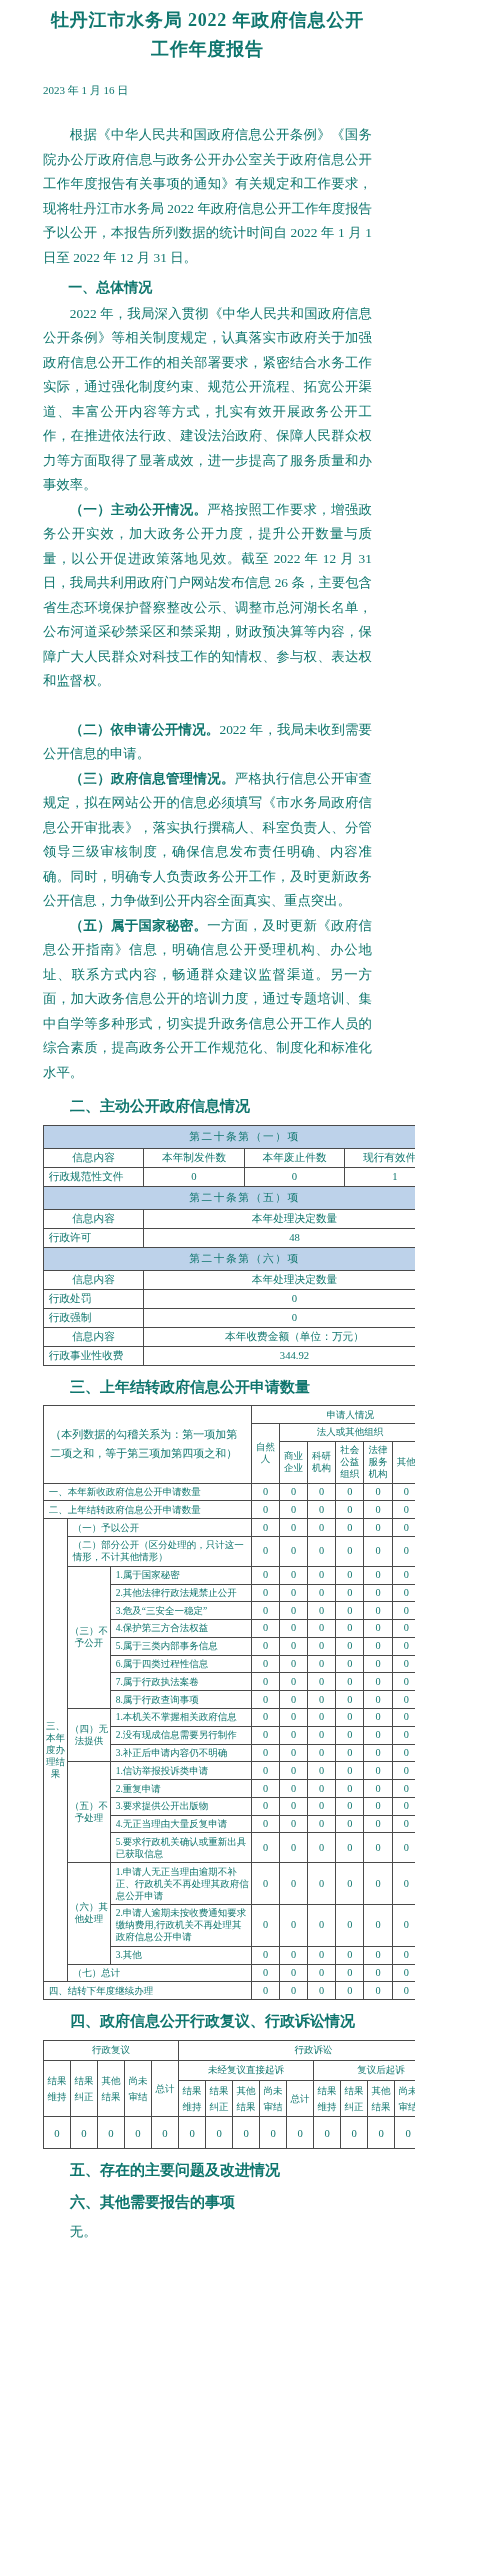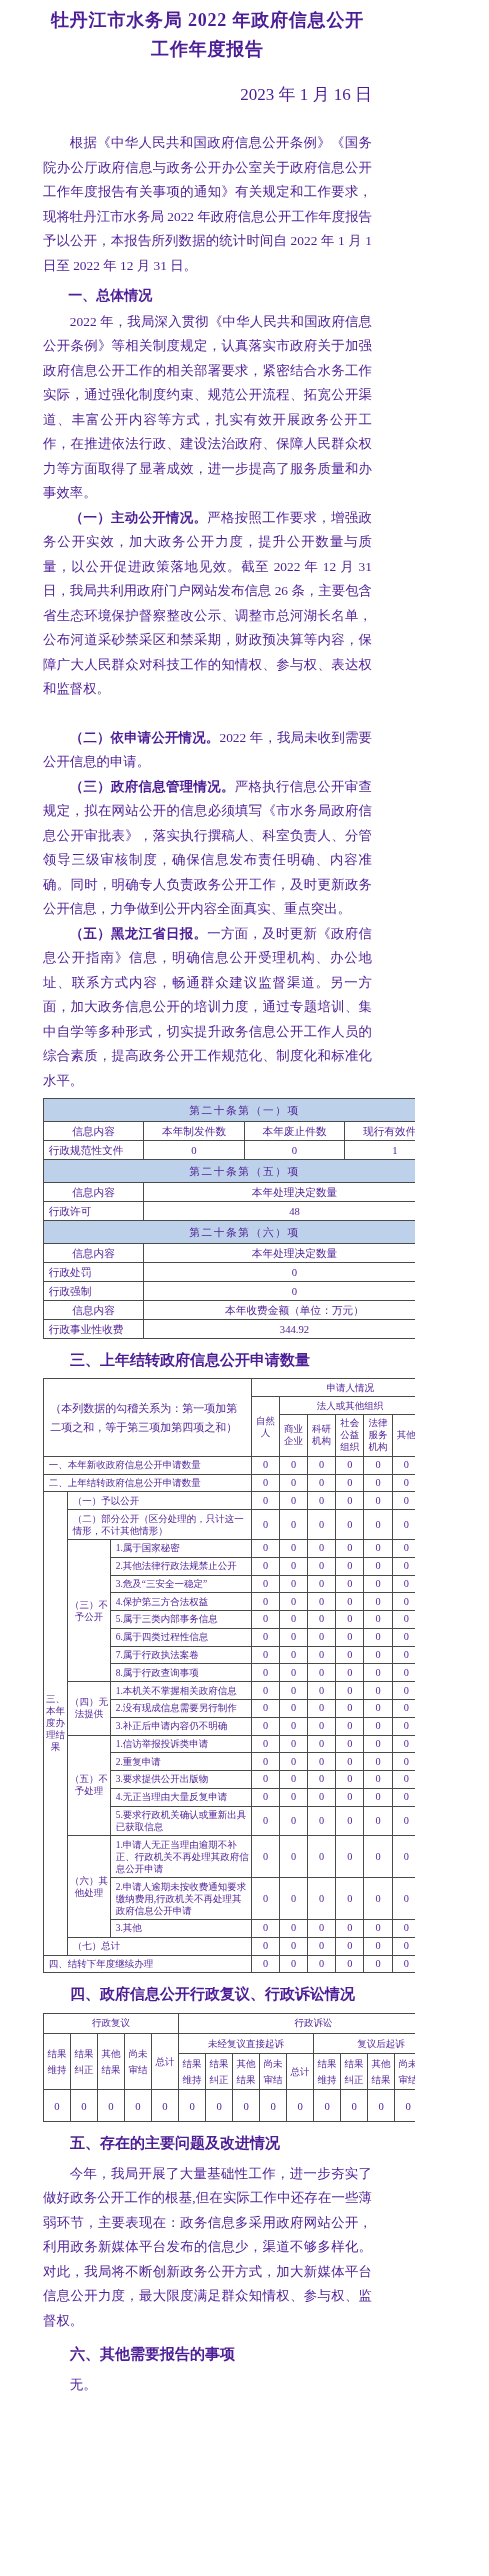--- a/index.html
+++ b/index.html
@@ -1,26 +1,26 @@
 <!DOCTYPE html>
 <html style="font-size:12.6px"><head>
 <meta charset="utf-8">
 <style>
   * { box-sizing: border-box; }
   html,body { margin:0; padding:0; background:#ffffff; }
   .page {
     width:415px; height:2576px; background:#ffffff; overflow:hidden;
-    font-family:"Liberation Serif", serif; color:#4c1d95;
+    font-family:"Liberation Serif", serif; color:#0f766e;
     position:relative;
   }
   .inner { padding:6.3px 43px 0 43px; }
 
   .title { text-align:center; font-weight:bold; font-size:18px; line-height:29px;
            margin:0; letter-spacing:0.8px; font-family:"Liberation Serif", serif; }
-  .date  { text-align:right; font-size:17px; margin-top:19px; }
+  .date  { text-align:left; font-size:11px; margin-top:19px; }
 
   p.body { font-size:13.4px; line-height:24.5px; text-align:justify; text-indent:2em; margin:0; }
   p.gap  { margin-top:24px; }
   .lead  { font-weight:bold; font-family:"Liberation Sans", sans-serif; }
 
   .sec-h { font-family:"Liberation Sans", sans-serif; font-weight:bold;
            font-size:15px; line-height:20.5px; margin:11px 0 8px 0; text-indent:1.8em; }
   .sec-h.small { font-size:14px; margin:6.3px 0 4.7px 0; font-family:"Liberation Sans", sans-serif; }
 
   table { border-collapse:collapse; table-layout:fixed; width:403px; margin:4.7px 0 3.2px 0; }
@@ -64,22 +64,23 @@
 
     <p class="body">2022 年，我局深入贯彻《中华人民共和国政府信息公开条例》等相关制度规定，认真落实市政府关于加强政府信息公开工作的相关部署要求，紧密结合水务工作实际，通过强化制度约束、规范公开流程、拓宽公开渠道、丰富公开内容等方式，扎实有效开展政务公开工作，在推进依法行政、建设法治政府、保障人民群众权力等方面取得了显著成效，进一步提高了服务质量和办事效率。</p>
 
     <p class="body"><span class="lead">（一）主动公开情况。</span><span>严格按照工作要求，增强政务公开实效，加大政务公开力度，提升公开数量与质量，以公开促进政策落地见效。截至 2022 年 12 月 31 日，我局共利用政府门户网站发布信息 26 条，主要包含省生态环境保护督察整改公示、调整市总河湖长名单，公布河道采砂禁采区和禁采期，财政预决算等内容，保障广大人民群众对科技工作的知情权、参与权、表达权和监督权。</span></p>
 
     <p class="body gap"><span class="lead">（二）依申请公开情况。</span><span>2022 年，我局未收到需要公开信息的申请。</span></p>
 
     <p class="body"><span class="lead">（三）政府信息管理情况。</span><span>严格执行信息公开审查规定，拟在网站公开的信息必须填写《市水务局政府信息公开审批表》，落实执行撰稿人、科室负责人、分管领导三级审核制度，确保信息发布责任明确、内容准确。同时，明确专人负责政务公开工作，及时更新政务公开信息，力争做到公开内容全面真实、重点突出。</span></p>
 
 
-    <p class="body"><span class="lead">（五）黑龙江省日报。</span><span>一方面，及时更新《政府信息公开指南》信息，明确信息公开受理机构、办公地址、联系方式内容，畅通群众建议监督渠道。另一方面，加大政务信息公开的培训力度，通过专题培训、集中自学等多种形式，切实提升政务信息公开工作人员的综合素质，提高政务公开工作规范化、制度化和标准化水平。</span></p>
-
+    <p class="body"><span class="lead">（五）属于国家秘密。</span><span>一方面，及时更新《政府信息公开指南》信息，明确信息公开受理机构、办公地址、联系方式内容，畅通群众建议监督渠道。另一方面，加大政务信息公开的培训力度，通过专题培训、集中自学等多种形式，切实提升政务信息公开工作人员的综合素质，提高政务公开工作规范化、制度化和标准化水平。</span></p>
+
+    <h2 class="sec-h">二、主动公开政府信息情况</h2>
 
     <table class="tbl ta">
       <colgroup>
           <col style="width:100px">
           <col style="width:101px">
           <col style="width:100px">
           <col style="width:101px">
         </colgroup>
       <tbody>
           <tr class="blue">
@@ -485,21 +486,20 @@
             <td class="num">0</td>
             <td class="num">0</td>
             <td class="num">0</td>
             <td class="num">0</td>
           </tr>
     </tbody>
       </table>
 
     <h2 class="sec-h">五、存在的主要问题及改进情况</h2>
 
-    <p class="body">今年，我局开展了大量基础性工作，进一步夯实了做好政务公开工作的根基,但在实际工作中还存在一些薄弱环节，主要表现在：政务信息多采用政府网站公开，利用政务新媒体平台发布的信息少，渠道不够多样化。对此，我局将不断创新政务公开方式，加大新媒体平台信息公开力度，最大限度满足群众知情权、参与权、监督权。</p>
 
     <h2 class="sec-h">六、其他需要报告的事项</h2>
 
     <p class="body">无。</p>
 
   </div>
 </div>
 
 
 </body></html>

